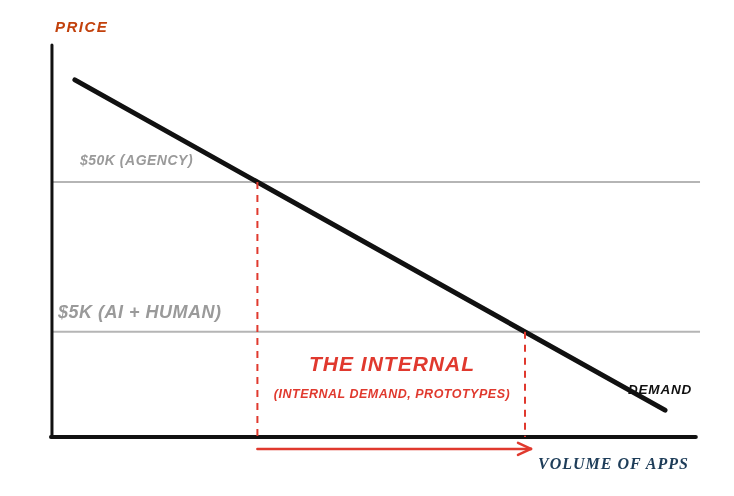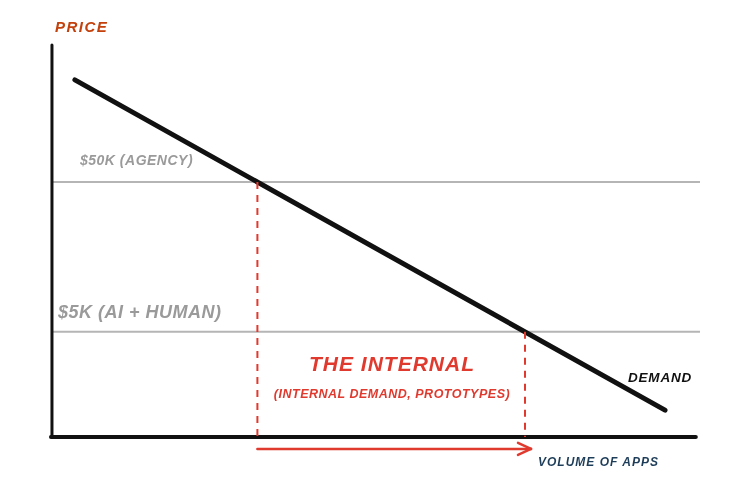--- a/index.html
+++ b/index.html
@@ -18,21 +18,21 @@
     font-style:italic;
     white-space:nowrap;
     user-select:none;
   }
   .lbl-price{left:55px;top:18px;font-size:15px;letter-spacing:1.5px;}
   .lbl-ref1{left:58px;top:152px;font-size:14px;letter-spacing:0.5px;margin-left:22px;}
   .lbl-ref2{left:58px;top:302px;font-size:18px;letter-spacing:0.5px;}
   .lbl-explosion{left:257px;top:352px;width:270px;text-align:center;font-size:21px;letter-spacing:1px;}
   .lbl-explosion-sub{left:242px;top:387px;width:300px;text-align:center;font-size:12.5px;letter-spacing:0.5px;}
   .lbl-demand{left:628px;top:370px;font-size:13.5px;letter-spacing:0.8px;}
-  .lbl-xaxis{left:538px;top:455px;font-size:12px;letter-spacing:1px;}
+  .lbl-xaxis{left:538px;top:455px;font-size:16px;letter-spacing:1px;font-family:Liberation Serif, serif;}
 </style>
 </head>
 <body>
 
 <div class="canvas">
 
   <svg id="chart-svg" width="734" height="496" viewBox="0 0 734 496">
       <line x1="51.9672" y1="182.03199999999998" x2="700.0158" y2="182.03199999999998" stroke="#b5b5b5" stroke-width="2" stroke-linecap="butt"></line>
       <line x1="51.9672" y1="331.824" x2="700.0158" y2="331.824" stroke="#b5b5b5" stroke-width="2" stroke-linecap="butt"></line>
       <line x1="51.9672" y1="44.9872" x2="51.9672" y2="436.976" stroke="#111111" stroke-width="3" stroke-linecap="round"></line>
@@ -48,17 +48,17 @@
   <div class="lbl lbl-price" style="color: #c2410c;">PRICE</div>
 
   <div class="lbl lbl-ref1" style="color: rgb(154, 154, 154);">$50K (AGENCY)</div>
 
   <div class="lbl lbl-ref2" style="color: rgb(154, 154, 154);">$5K (AI + HUMAN)</div>
 
   <div class="lbl lbl-explosion" style="color: rgb(224, 57, 46);">THE INTERNAL</div>
 
   <div class="lbl lbl-explosion-sub" style="color: rgb(224, 57, 46);">(INTERNAL DEMAND, PROTOTYPES)</div>
 
-  <div class="lbl lbl-demand" style="color: rgb(17, 17, 17);">DEMAND</div>
+  <div class="lbl lbl-demand" style="color: rgb(17, 17, 17); margin-top: 12px;">DEMAND</div>
 
   <div class="lbl lbl-xaxis" style="color: rgb(30, 61, 89);">VOLUME OF APPS</div>
 
 </div>
 
 </body></html>

